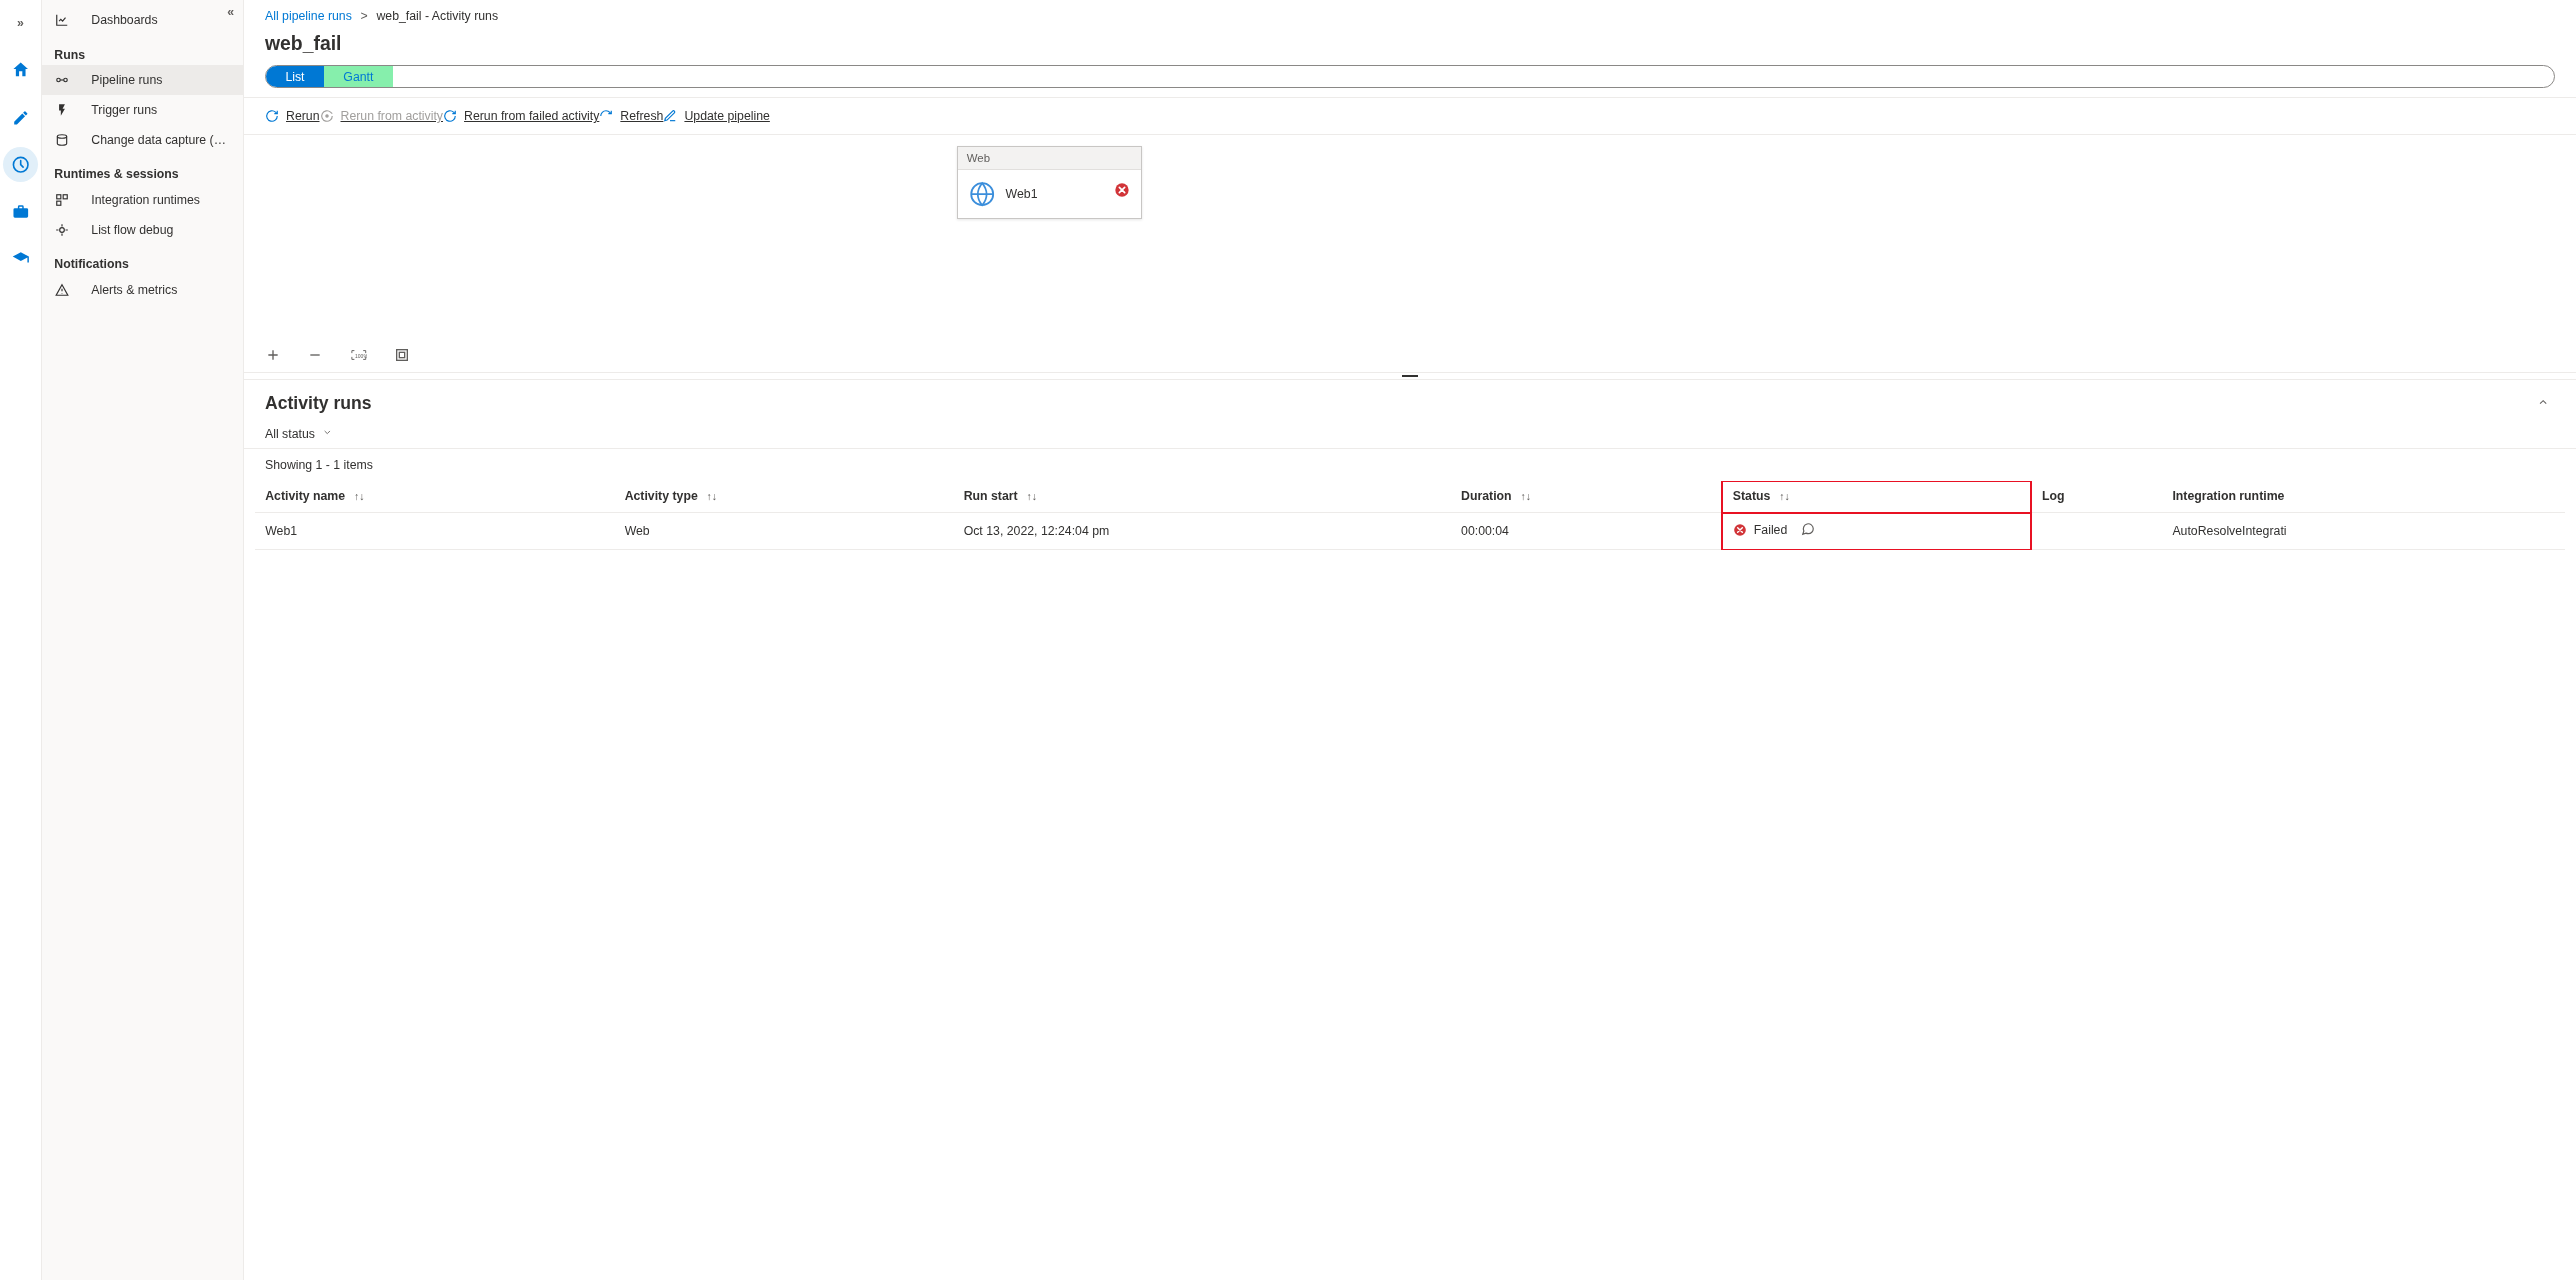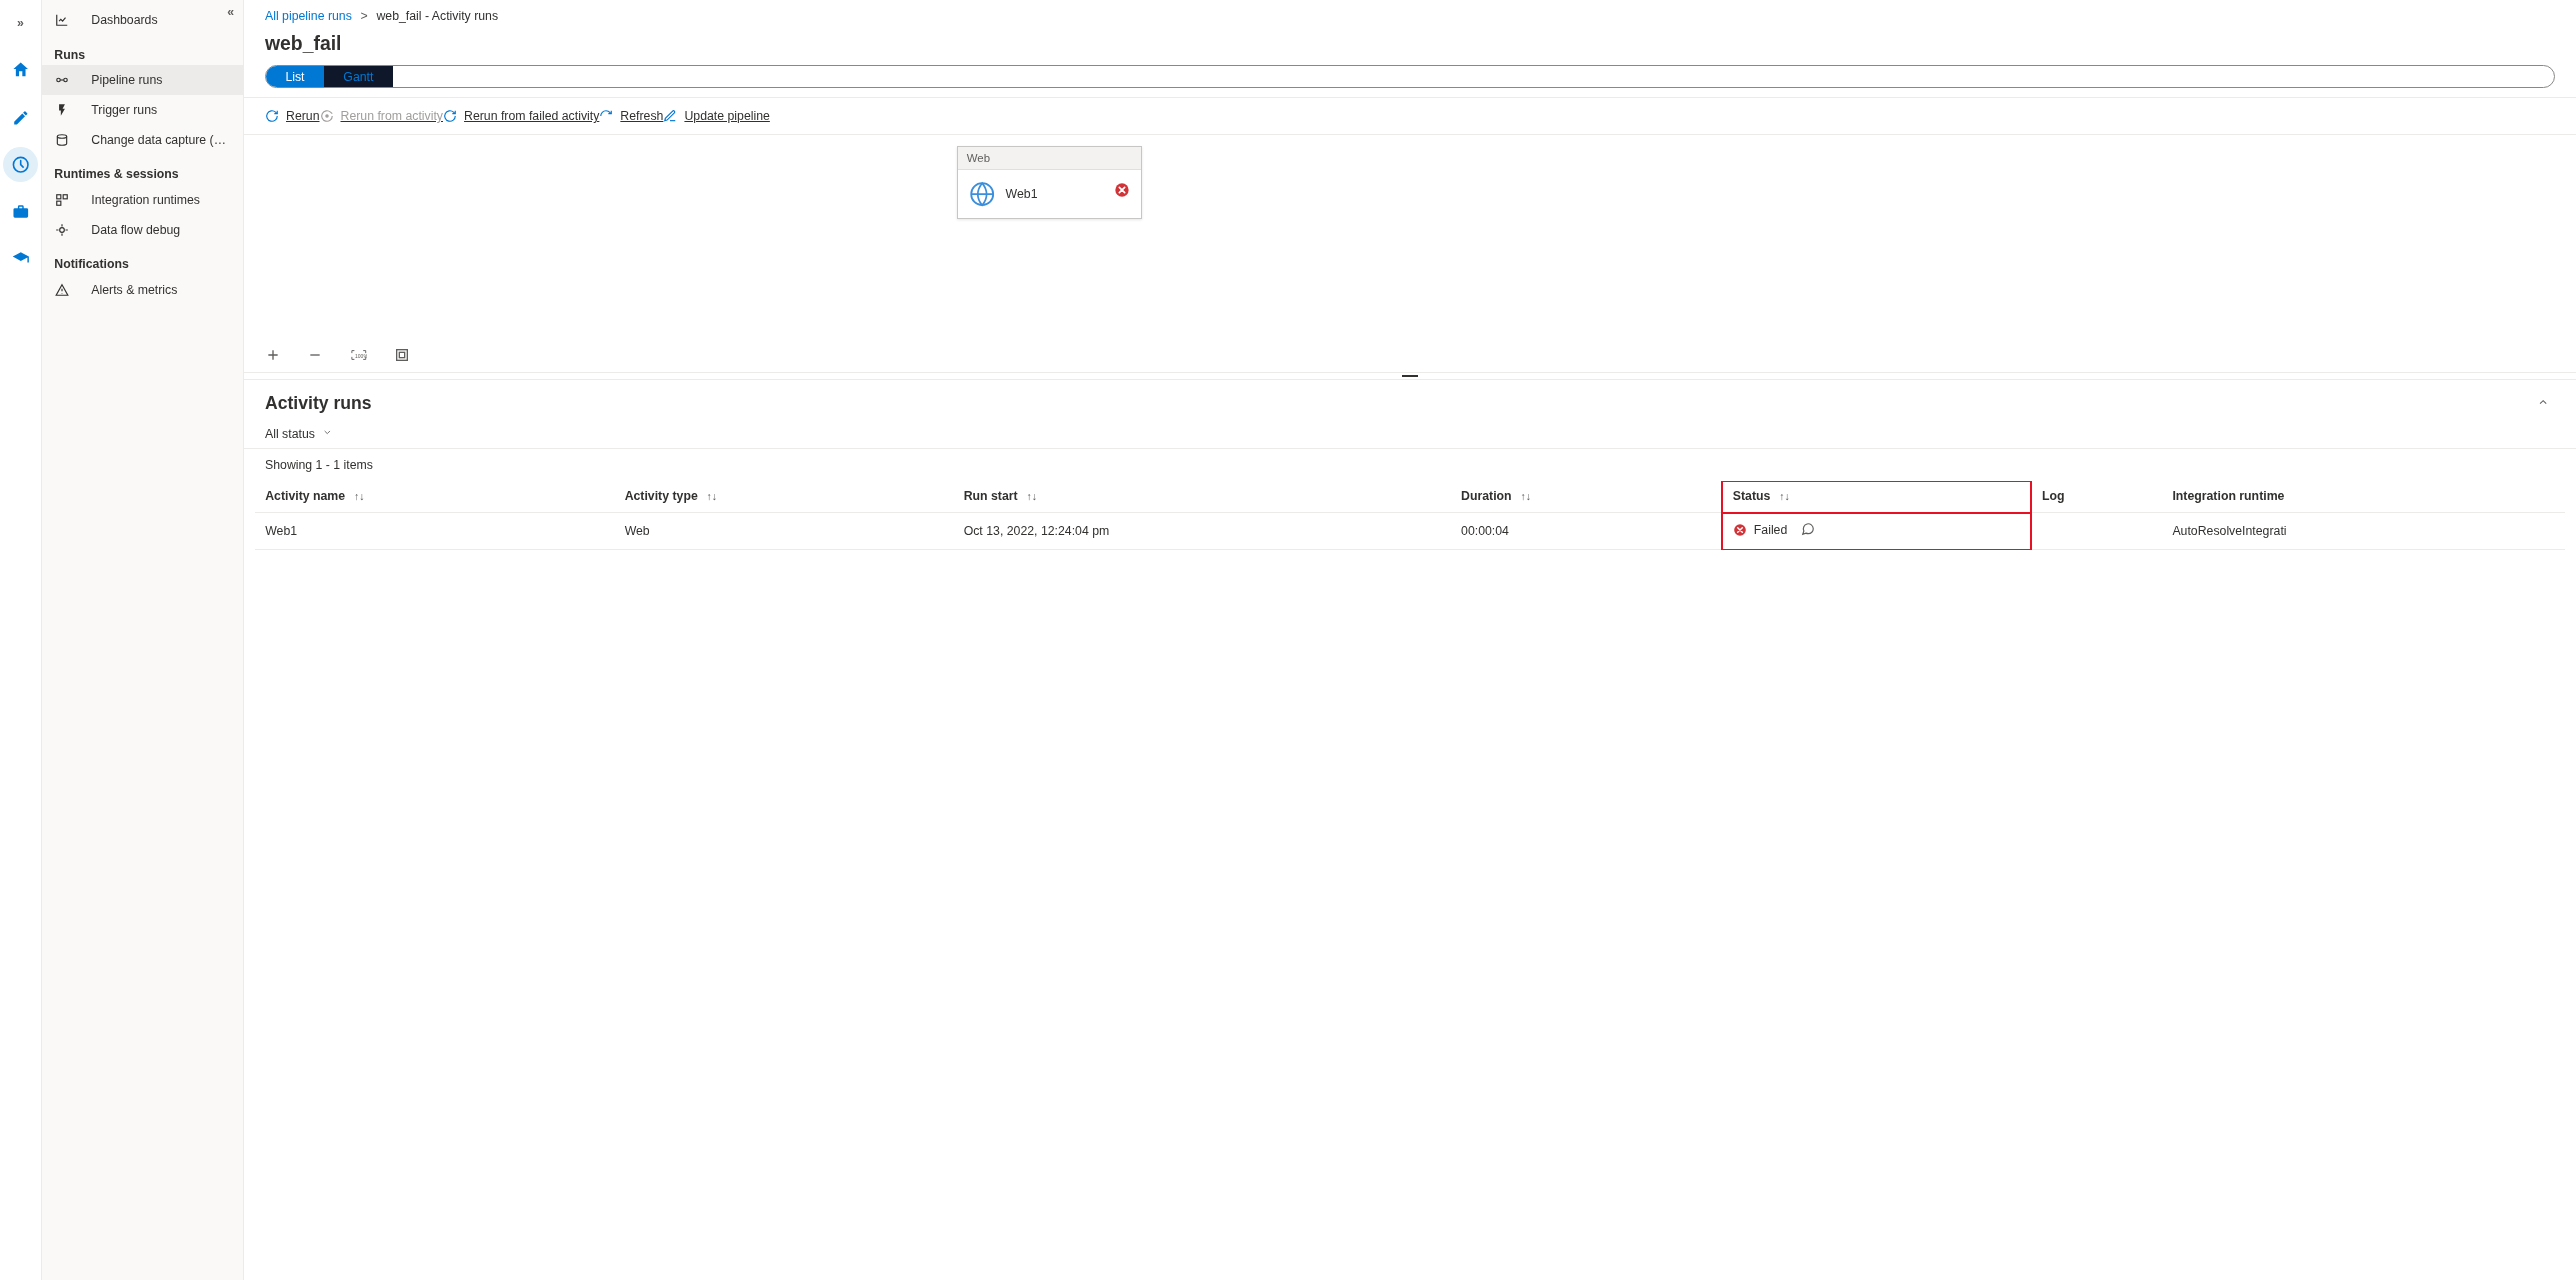--- a/index.html
+++ b/index.html
@@ -25,21 +25,21 @@
 
 .main { flex: 1; display: flex; flex-direction: column; overflow: hidden; }
 .breadcrumb { padding: 8.8px 21px 3.5px; font-size: 12.3px; }
 .breadcrumb .link { color: #0078d4; cursor: pointer; }
 .breadcrumb .sep { color: #605e5c; margin: 0 5.3px; }
 .breadcrumb .current { color: #323130; }
 
 .page-title { font-size: 19.4px; font-weight: 600; padding: 5.3px 21px 10.6px; }
 
 .view-toggle { margin: 0 21px 8.8px; display: inline-flex; border: 0.9px solid #8a8886; border-radius: 14px; overflow: hidden; }
-.view-toggle .seg { padding: 3.5px 19.4px; font-size: 12.3px; cursor: pointer; background: #0f172a; color: #0078d4; }
+.view-toggle .seg { padding: 3.5px 19.4px; font-size: 12.3px; cursor: pointer; background: #86efac; color: #0078d4; }
 .view-toggle .seg.active { background: #0078d4; color: #fff; }
 
 .toolbar { display: flex; padding: 11px 21px; border-top: 0.9px solid #edebe9; border-bottom: 0.9px solid #edebe9; align-items: center; text-decoration: underline; }
 .toolbar .tbtn { display: inline-flex; align-items: center; gap: 7px; cursor: pointer; color: #323130; }
 .toolbar .tbtn.disabled { color: #a19f9d; cursor: default; }
 .toolbar .tbtn .ticon { color: #0078d4; display: inline-flex; }
 .toolbar .tbtn.disabled .ticon { color: #a19f9d; }
 
 .canvas { flex: 0 0 238px; position: relative; background: #fff; border-bottom: 0.9px solid #edebe9; }
 .activity-node { position: absolute; left: 713px; top: 10.6px; width: 185px; border: 0.9px solid #c8c6c4; background: #fff; box-shadow: 0 0.9px 2.6px rgba(0,0,0,0.1); }
@@ -170,21 +170,21 @@
       <span class="label">Integration runtimes</span>
     </div>
 
     <div class="sidebar-item">
       <span class="icon">
         <svg width="14" height="14" viewBox="0 0 24 24" fill="none" stroke="#323130" stroke-width="2">
             <circle cx="12" cy="12" r="4"></circle>
             <path d="M12 2v4M12 18v4M2 12h4M18 12h4"></path>
           </svg>
       </span>
-      <span class="label">Data flow debug</span>
+      <span class="label">List flow debug</span>
     </div>
 
     <div class="sidebar-section">Notifications</div>
 
     <div class="sidebar-item">
       <span class="icon">
         <svg width="14" height="14" viewBox="0 0 24 24" fill="none" stroke="#323130" stroke-width="2">
             <path d="M12 3l10 18H2z"></path>
             <path d="M12 10v4M12 17v1"></path>
           </svg>

